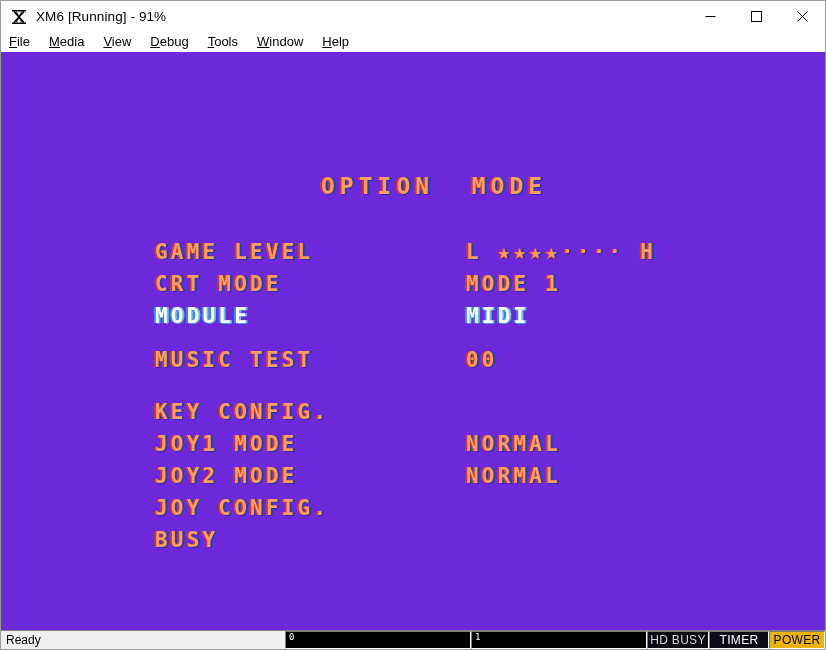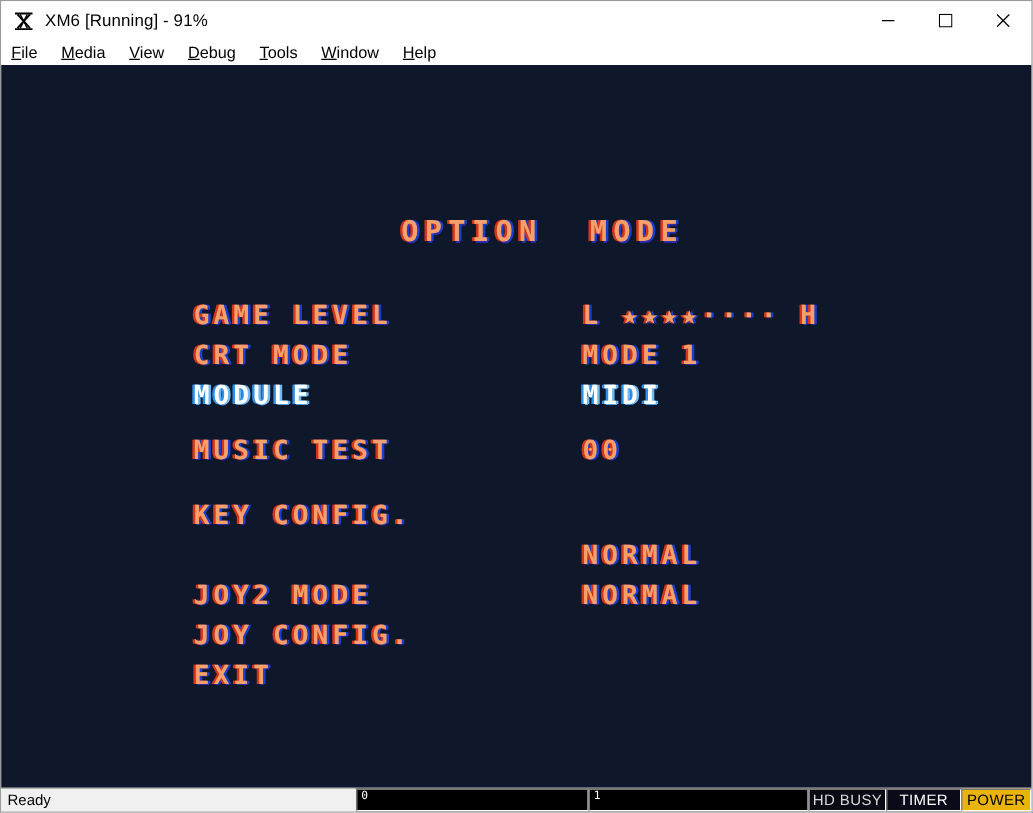--- a/index.html
+++ b/index.html
@@ -89,21 +89,21 @@
     cursor: default;
     line-height: 16px;
   }
   .menu-item .accel {
     text-decoration: underline;
   }
 
   
   #emu-screen {
     flex: 1 1 auto;
-    background: #0f172a;
+    background: #6d28d9;
     position: relative;
     overflow: hidden;
     text-align: right;
   }
 
   
   .crt {
     font-family: "DejaVu Sans Mono", "Liberation Mono", monospace;
     font-weight: 700;
     white-space: pre;
@@ -284,35 +284,36 @@
       <div class="crt normal row-value">00</div>
     </div>
 
 
     <div class="menu-row" style="top:348px">
       <div class="crt normal row-label">KEY CONFIG.</div>
       <div class="crt normal row-value"></div>
     </div>
 
     <div class="menu-row" style="top:380px">
+      <div class="crt normal row-label">JOY1 MODE</div>
       <div class="crt normal row-value">NORMAL</div>
     </div>
 
     <div class="menu-row" style="top:412px">
       <div class="crt normal row-label">JOY2 MODE</div>
       <div class="crt normal row-value">NORMAL</div>
     </div>
 
     <div class="menu-row" style="top:444px">
       <div class="crt normal row-label">JOY CONFIG.</div>
       <div class="crt normal row-value"></div>
     </div>
 
     <div class="menu-row" style="top:476px">
-      <div class="crt normal row-label">EXIT</div>
+      <div class="crt normal row-label">BUSY</div>
       <div class="crt normal row-value"></div>
     </div>
 
   </div>
 
   <div id="status-bar">
     <div id="sb-ready" class="sb-panel">Ready</div>
     <div id="sb-drive0" class="sb-panel sb-drive">0</div>
     <div id="sb-drive1" class="sb-panel sb-drive">1</div>
     <div id="sb-hdbusy" class="sb-panel sb-led">HD BUSY</div>

